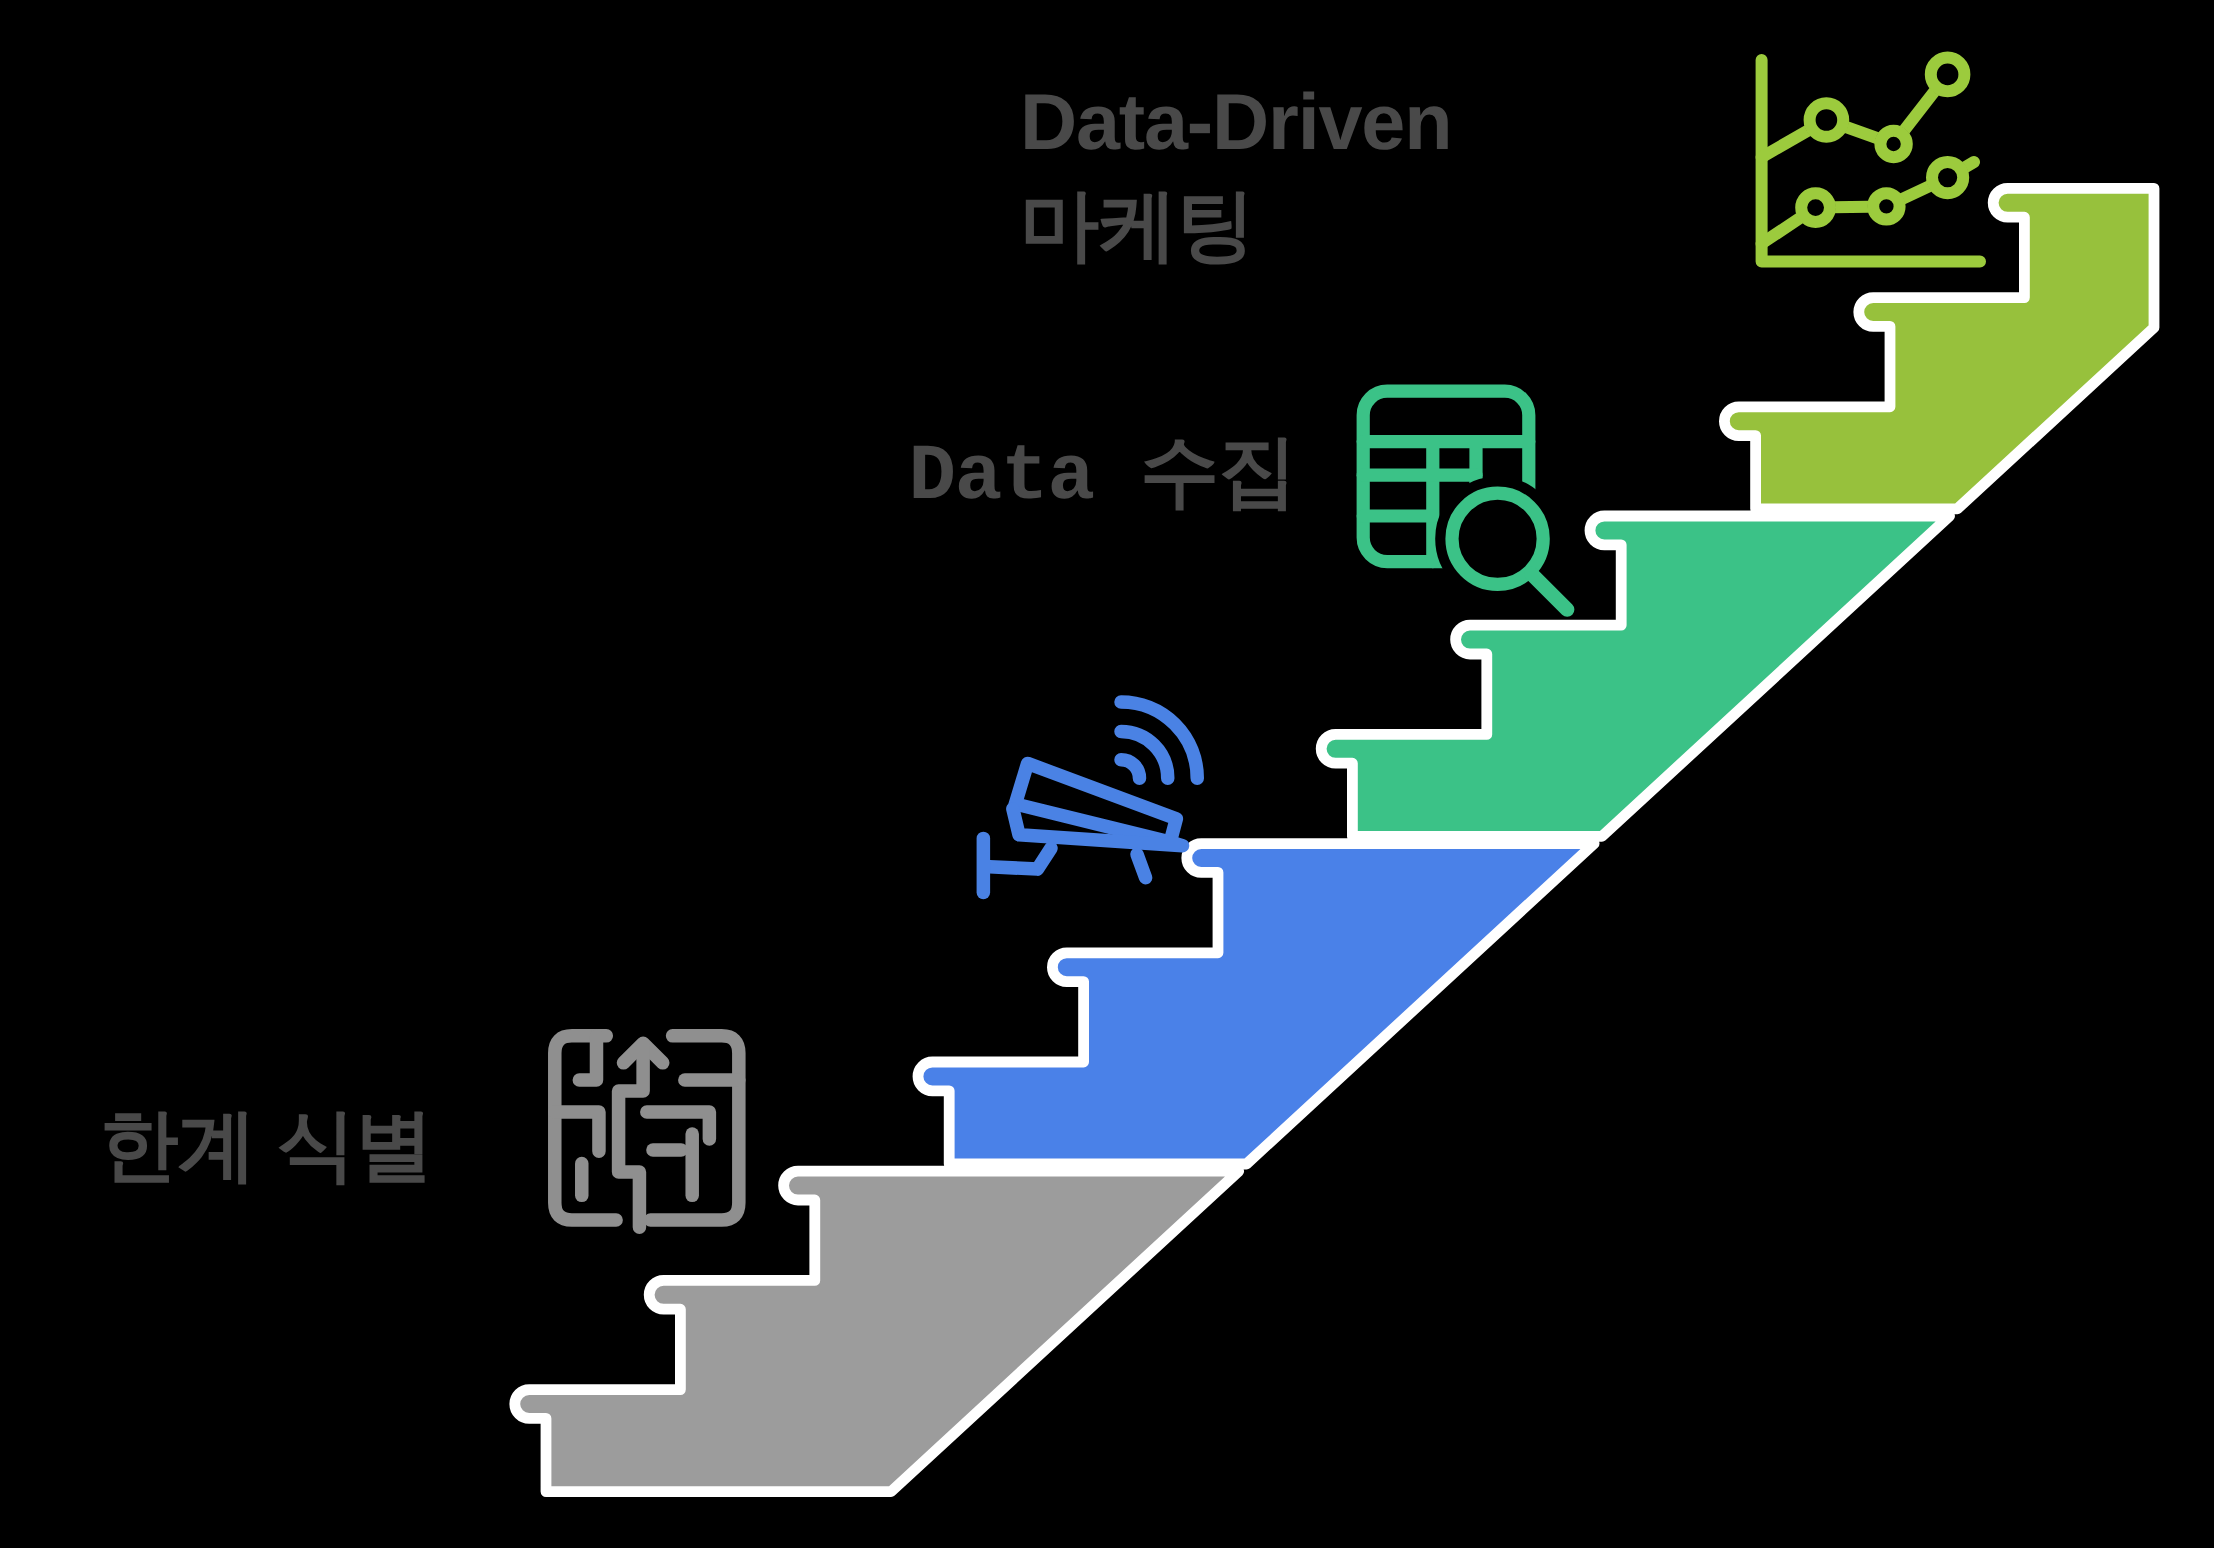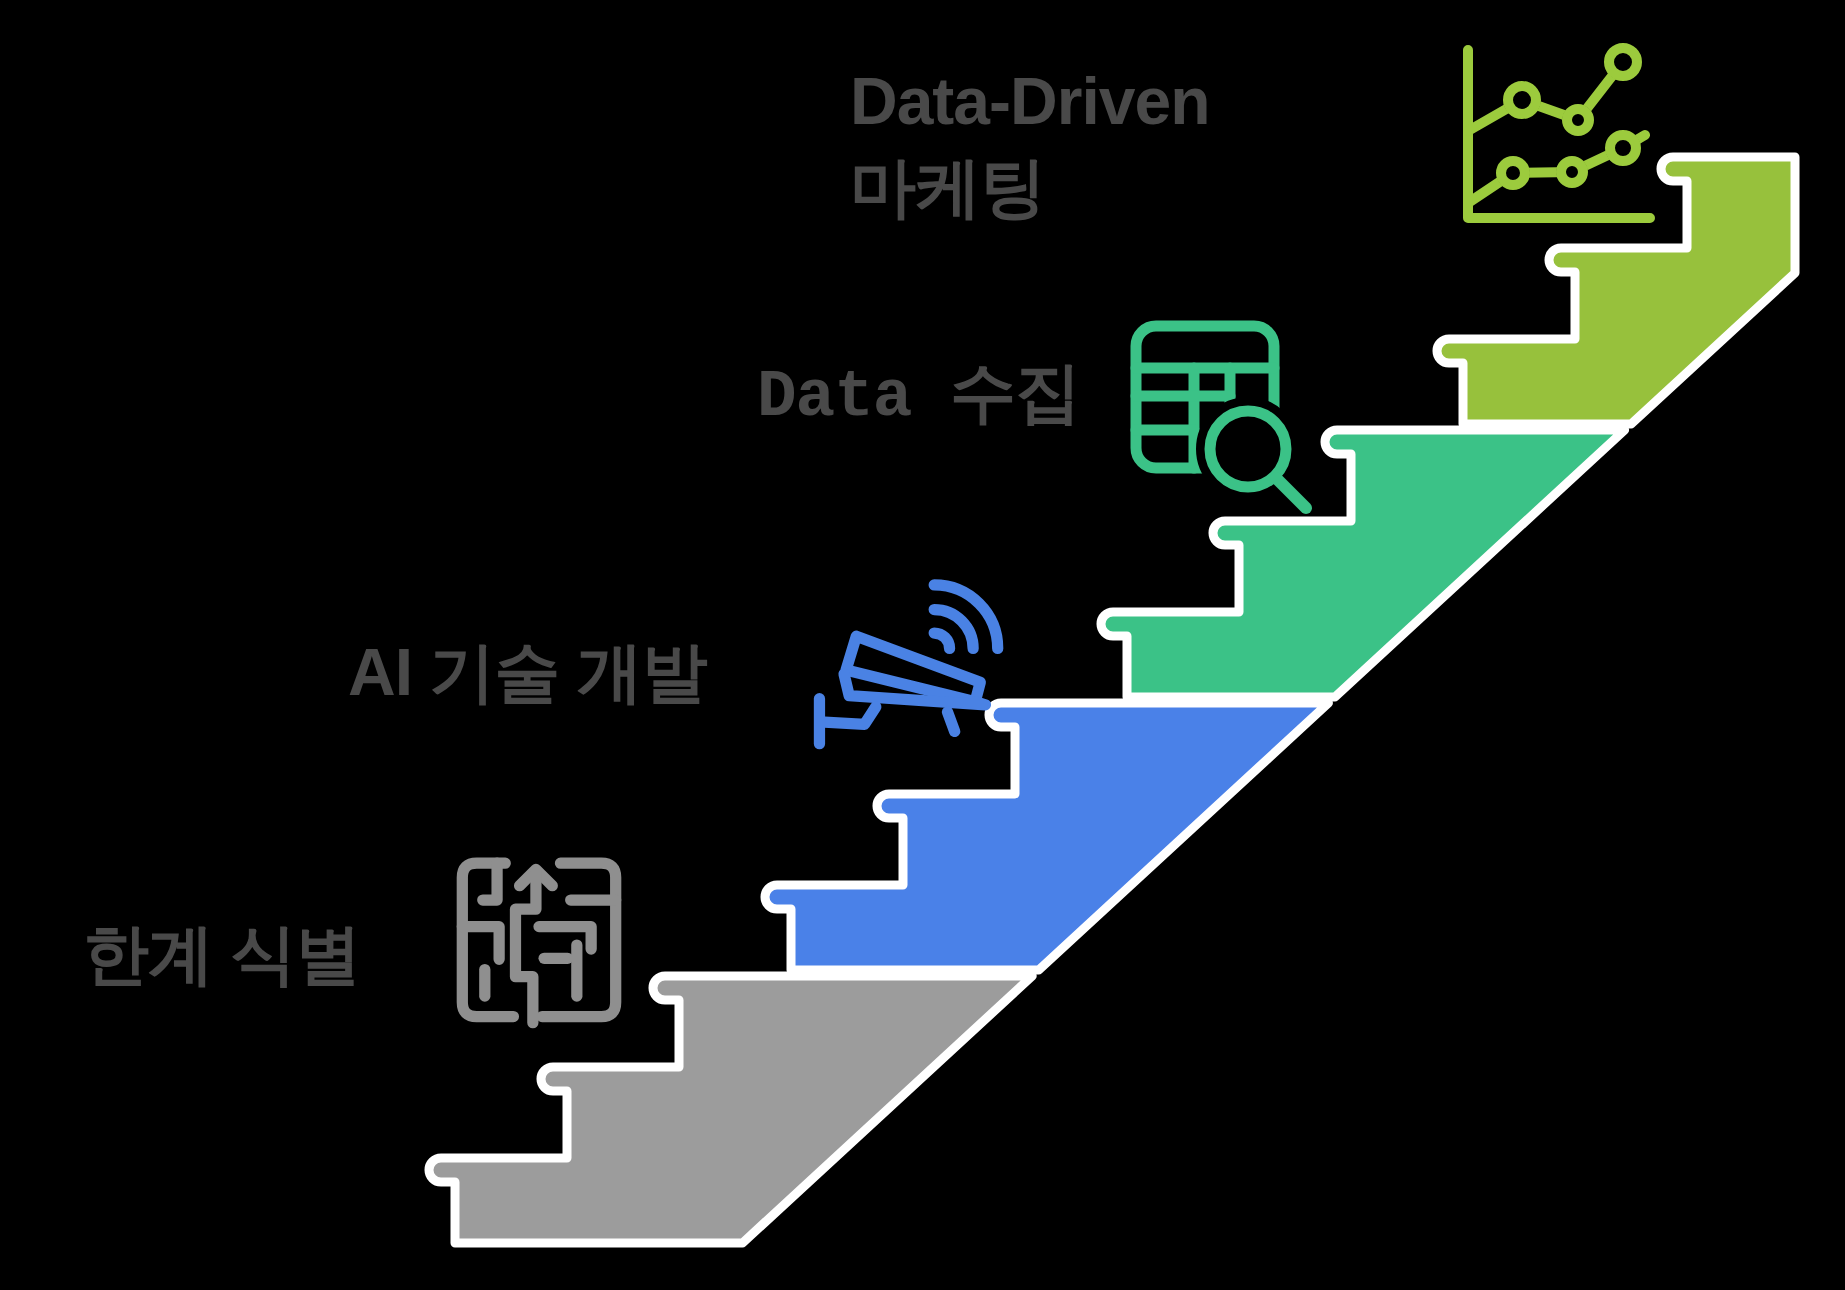--- a/index.html
+++ b/index.html
@@ -30,21 +30,20 @@
 
   <svg id="stairs-svg" width="1845" height="1290" viewBox="0 0 1845 1290">
       <path d="M 455 1243 L 455 1182 L 441 1182 A 12 12 0 0 1 441 1158 L 567 1158 L 567 1091 L 553 1091 A 12 12 0 0 1 553 1067 L 679 1067 L 679 1000 L 665 1000 A 12 12 0 0 1 665 976 L 1032.245 976 L 742.55 1243 Z" fill="#9C9C9C" stroke="#FFFFFF" stroke-width="9" stroke-linejoin="round"></path>
       <path d="M 791 970 L 791 909 L 777 909 A 12 12 0 0 1 777 885 L 903 885 L 903 818 L 889 818 A 12 12 0 0 1 889 794 L 1015 794 L 1015 727 L 1001 727 A 12 12 0 0 1 1001 703 L 1328.45 703 L 1038.755 970 Z" fill="#4A81E8" stroke="#FFFFFF" stroke-width="9" stroke-linejoin="round"></path>
       <path d="M 1127 697 L 1127 636 L 1113 636 A 12 12 0 0 1 1113 612 L 1239 612 L 1239 545 L 1225 545 A 12 12 0 0 1 1225 521 L 1351 521 L 1351 454 L 1337 454 A 12 12 0 0 1 1337 430 L 1624.655 430 L 1334.96 697 Z" fill="#3BC287" stroke="#FFFFFF" stroke-width="9" stroke-linejoin="round"></path>
       <path d="M 1463 424 L 1463 363 L 1449 363 A 12 12 0 0 1 1449 339 L 1575 339 L 1575 272 L 1561 272 A 12 12 0 0 1 1561 248 L 1687 248 L 1687 181 L 1673 181 A 12 12 0 0 1 1673 157 L 1795 157 L 1795 273 L 1631.165 424 Z" fill="#97C13C" stroke="#FFFFFF" stroke-width="9" stroke-linejoin="round"></path>
     </svg>
 
   <div class="label" id="label-1">한계 식별</div>
 
-  <div class="label" id="label-2">AI 기술 개발</div>
 
   <div class="label" id="label-3">Data 수집</div>
 
   <div class="label" id="label-4">
     <span>Data-Driven</span><br>
     <span>마케팅</span>
   </div>
 
   <div class="icon" id="icon-maze" style="color: rgb(143, 143, 143);">
     <svg width="174" height="182" viewBox="0 0 170 178" fill="none" stroke="currentColor" stroke-width="11" stroke-linecap="round" stroke-linejoin="round">

